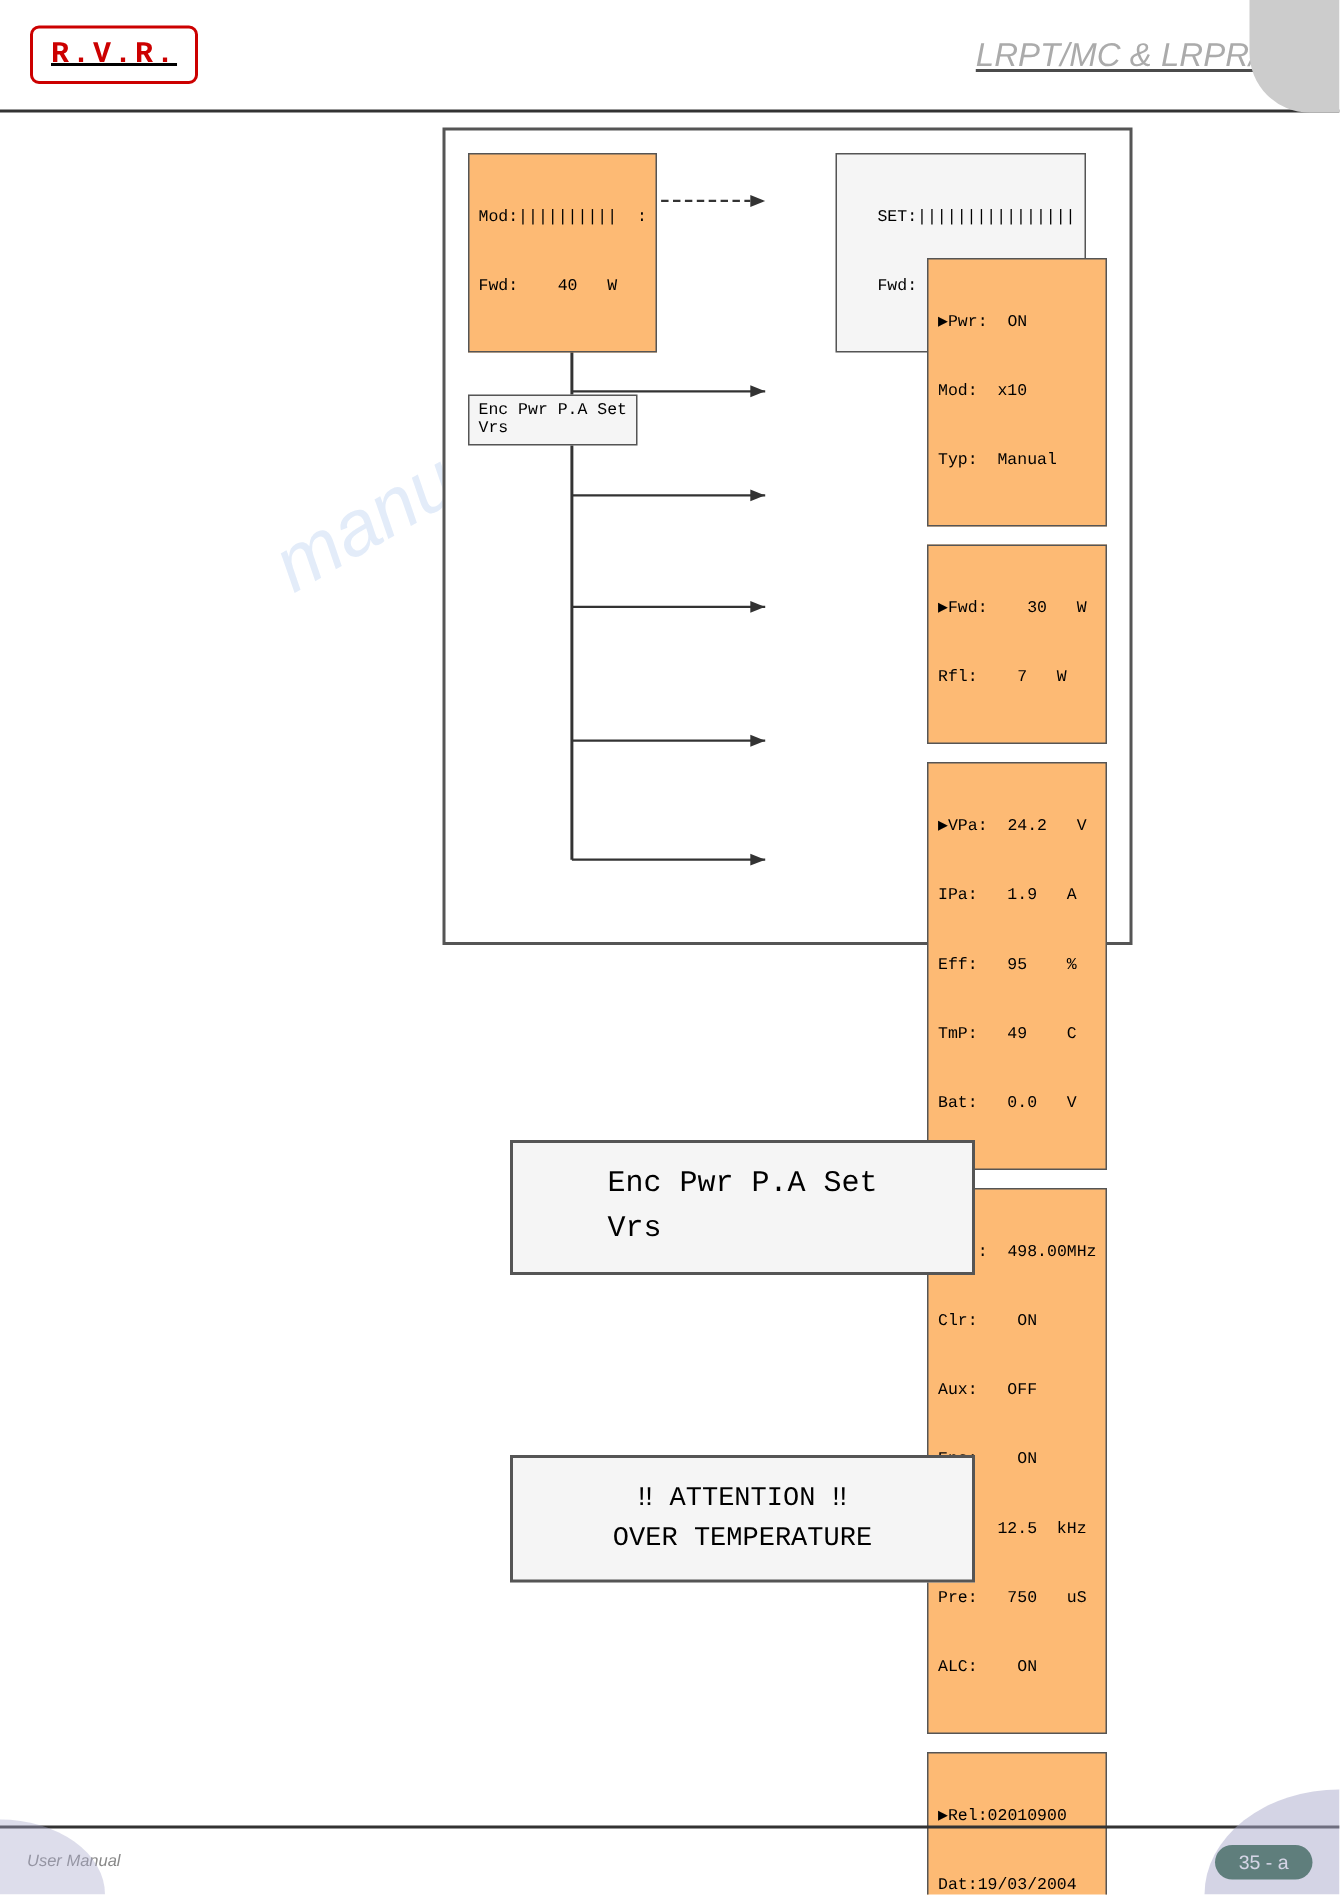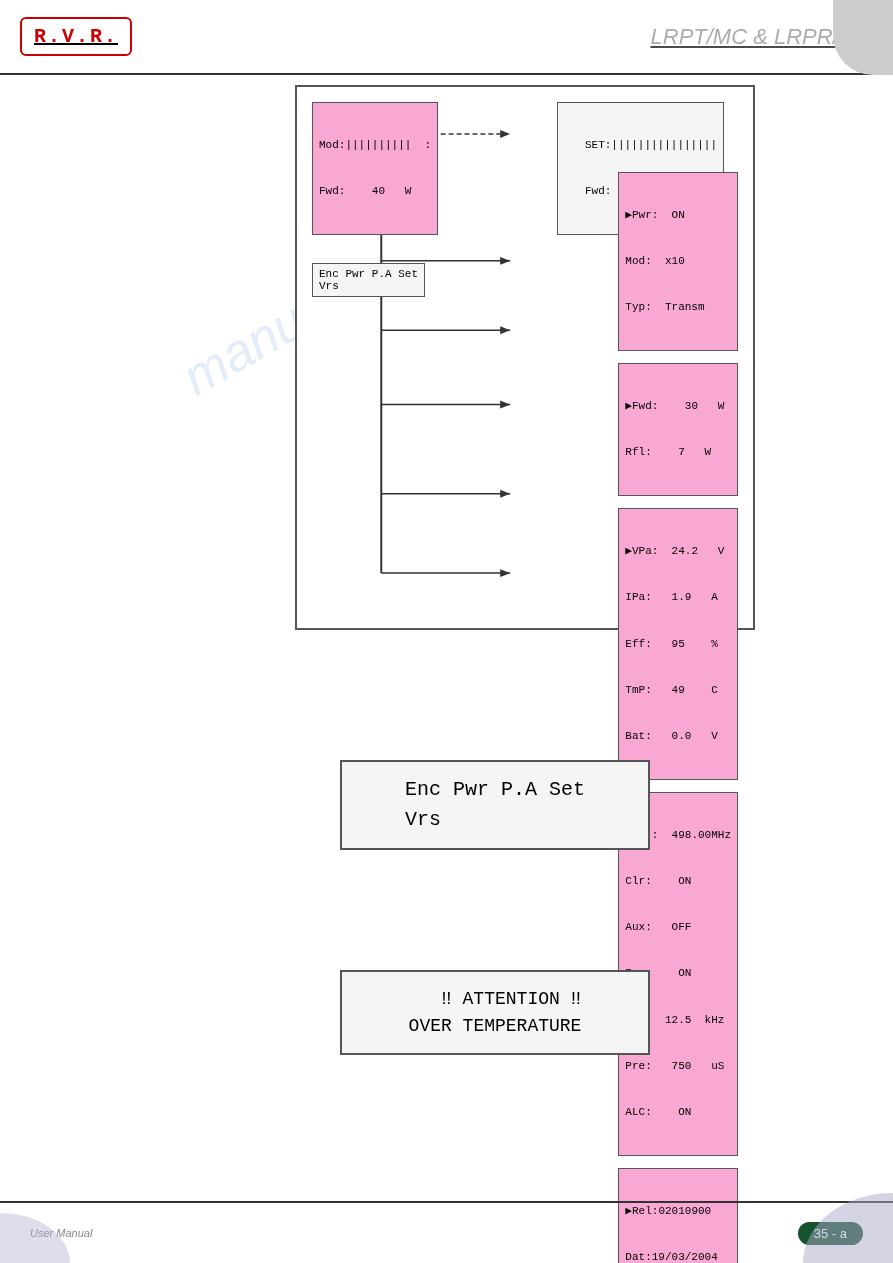--- a/index.html
+++ b/index.html
@@ -71,21 +71,21 @@
       left: 295px;
       width: 460px;
       height: 545px;
       border: 2px solid #555;
       background: #ffffff;
     }
 
     .lcd-box {
       border: 1px solid #555;
       padding: 4px 6px;
-      background: #f9a8d4;
+      background: #fdba74;
       font-family: 'Courier New', monospace;
       font-size: 11px;
       line-height: 1.4;
       white-space: pre;
     }
 
     .lcd-box-wide {
       border: 1px solid #555;
       padding: 4px 6px;
       background: #f5f5f5;
@@ -162,35 +162,35 @@
       background: #f5f5f5;
       display: flex;
       align-items: center;
       justify-content: center;
     }
 
     .attention-text {
       font-family: 'Courier New', monospace;
       font-size: 18px;
       line-height: 1.5;
-      text-align: right;
+      text-align: center;
     }
 
     
     .footer {
       position: absolute;
       bottom: 0;
       left: 0;
       width: 893px;
-      height: 62px;
+      height: 46px;
       border-top: 2px solid #333;
       display: flex;
       align-items: center;
       justify-content: space-between;
-      padding: 0 30px;
+      padding: 0 18px;
     }
 
     .footer-left {
       font-size: 11px;
       color: #888;
       font-style: italic;
     }
 
     .footer-right {
       background: #14532d;
@@ -259,21 +259,21 @@
       <div>Enc Pwr P.A Set</div>
       <div>Vrs</div>
     </div>
 
     
     <div style="position:absolute; right:15px; top:85px; display:flex; flex-direction:column; gap:12px;">
 
       <div class="lcd-box">
         <div>▶Pwr:  ON</div>
         <div>Mod:  x10</div>
-        <div>Typ:  Transm</div>
+        <div>Typ:  Manual</div>
       </div>
 
       <div class="lcd-box">
         <div>▶Fwd:    30   W</div>
         <div>Rfl:    7   W</div>
       </div>
 
       <div class="lcd-box">
         <div>▶VPa:  24.2   V</div>
         <div>IPa:   1.9   A</div>

